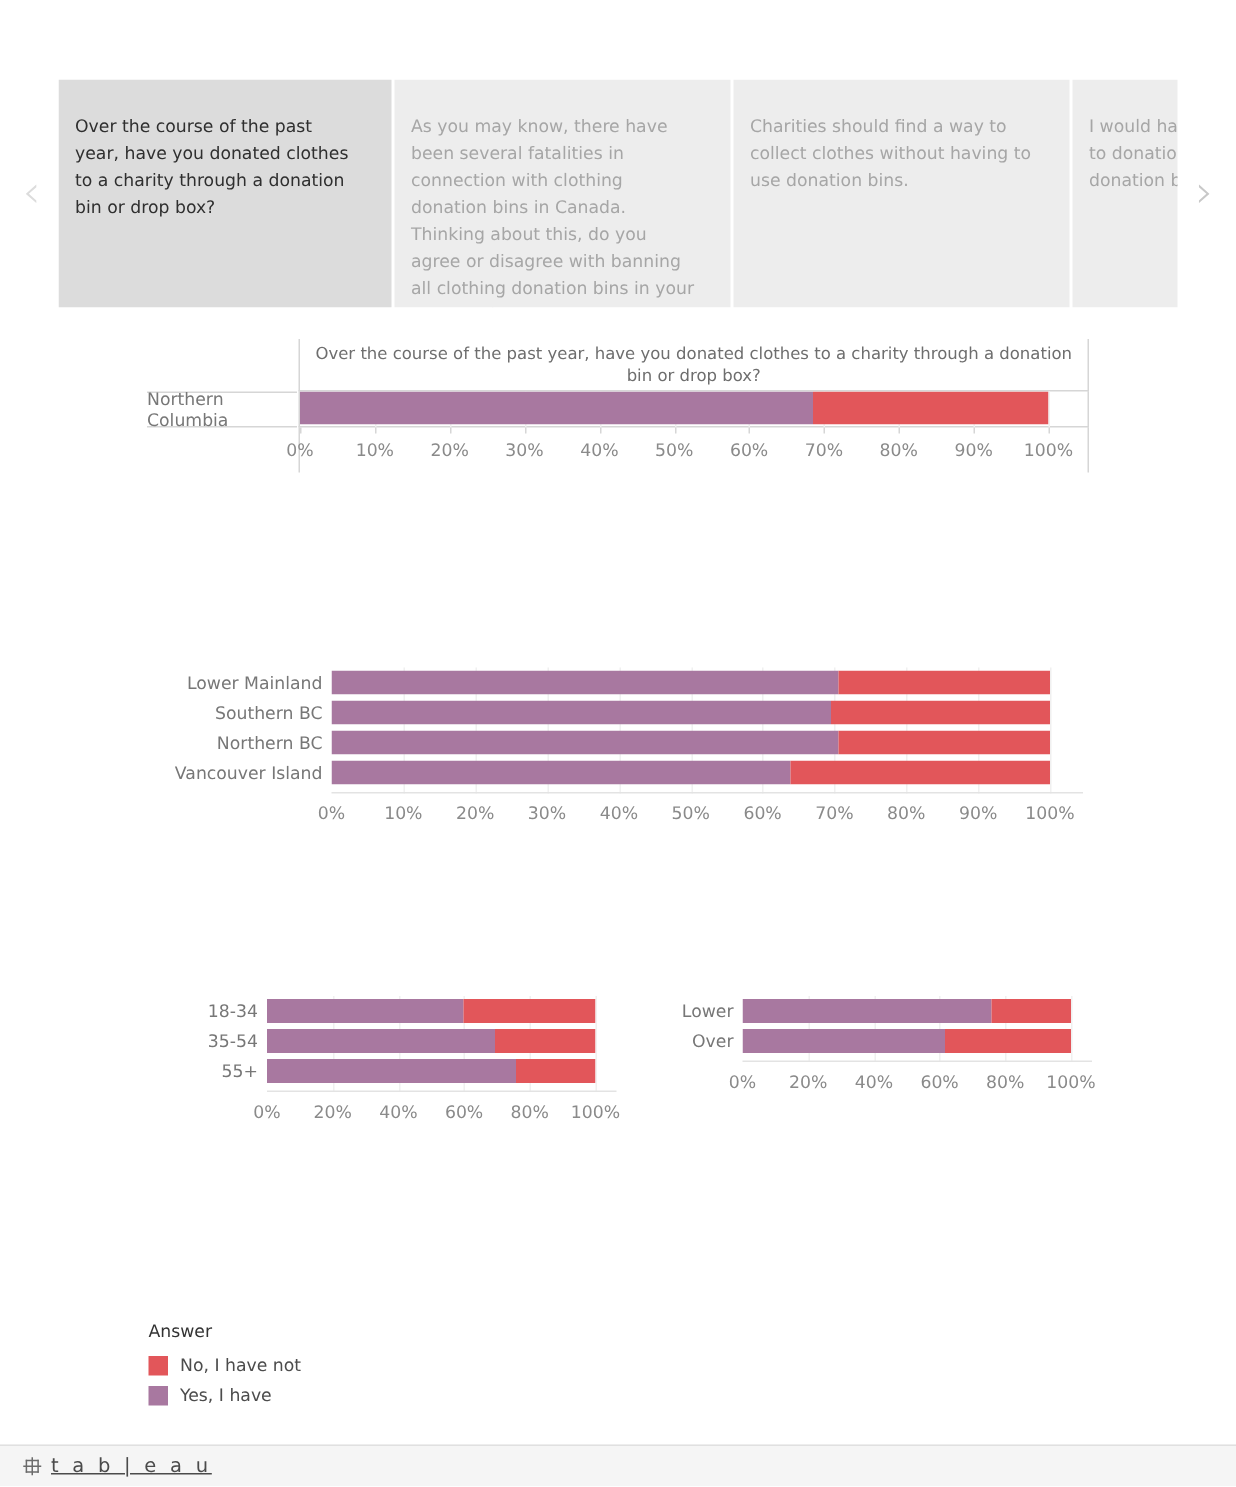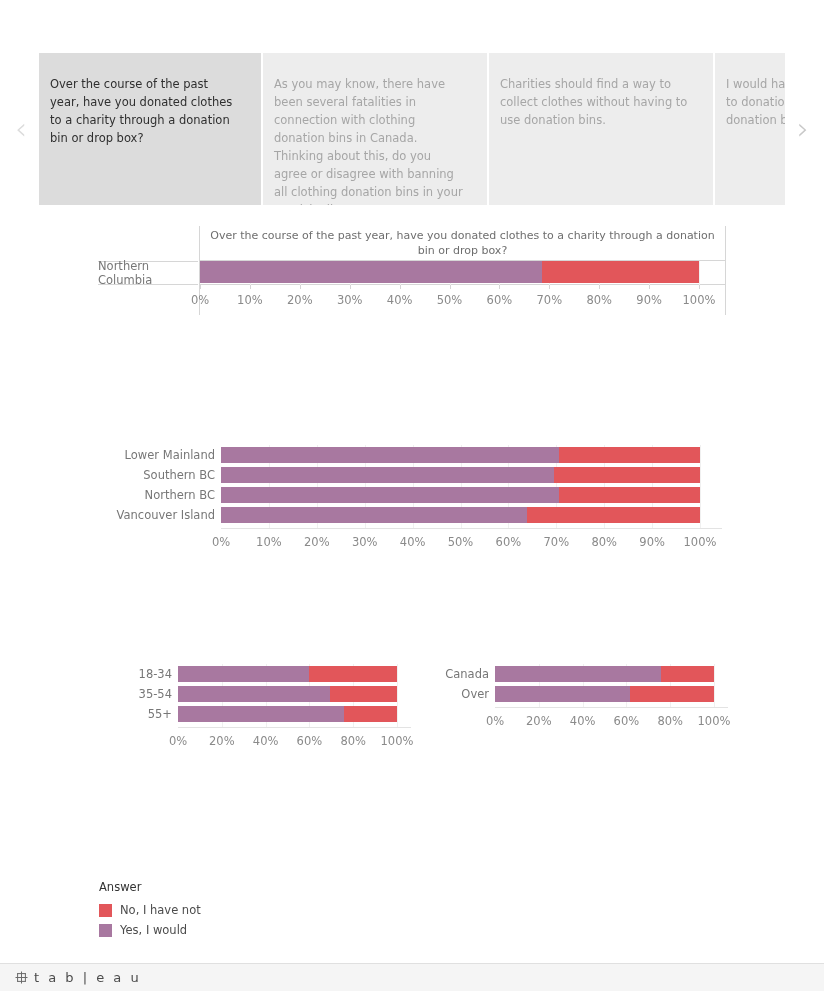--- a/index.html
+++ b/index.html
@@ -233,20 +233,21 @@
     display: flex;
     align-items: center;
     padding-left: 14px;
   }
   #tableau-mark {
     display: flex;
     font-size: 13px;
     color: #4b4b4b;
     letter-spacing: 2.5px;
     font-family: "DejaVu Sans", sans-serif;
+    text-decoration: underline;
   }
   #tableau-glyph {
     width: 15px;
     height: 15px;
     margin-right: 5px;
     position: relative;
   }
 </style>
 </head>
 <body>
@@ -412,21 +413,21 @@
       <div class="gridline" style="left: 670.2px; top: 664px; height: 44px;"></div>
       <div class="gridline" style="left: 714px; top: 664px; height: 44px;"></div>
       <div class="stackbar" style="left: 495px; top: 666px; width: 219px; height: 16px;">
         <div class="seg" style="background: rgb(168, 120, 160); width: 76%;"></div>
         <div class="seg" style="background: rgb(226, 86, 90); width: 24%;"></div>
       </div>
       <div class="stackbar" style="left: 495px; top: 686px; width: 219px; height: 16px;">
         <div class="seg" style="background: rgb(168, 120, 160); width: 61.5%;"></div>
         <div class="seg" style="background: rgb(226, 86, 90); width: 38.5%;"></div>
       </div>
-      <div class="catlabel" style="right: 335px; top: 674px;">Canada</div>
+      <div class="catlabel" style="right: 335px; top: 674px;">Lower</div>
       <div class="catlabel" style="right: 335px; top: 694px;">Over</div>
       <div class="baseline" style="left: 495px; top: 707px; width: 233px;"></div>
       <div class="axis" style="left: 495px; top: 714px; width: 219px;">
         <span class="tick" style="left: 0px;">0%</span>
         <span class="tick" style="left: 43.8px;">20%</span>
         <span class="tick" style="left: 87.6px;">40%</span>
         <span class="tick" style="left: 131.4px;">60%</span>
         <span class="tick" style="left: 175.2px;">80%</span>
         <span class="tick" style="left: 219px;">100%</span>
       </div>
@@ -434,21 +435,21 @@
 
   <div id="legend">
     <div id="legend-title">Answer</div>
     <div id="legend-rows">
         <div class="legend-row">
           <span class="legend-swatch" style="background: rgb(226, 86, 90);"></span>
           <span class="legend-label">No, I have not</span>
         </div>
         <div class="legend-row">
           <span class="legend-swatch" style="background: rgb(168, 120, 160);"></span>
-          <span class="legend-label">Yes, I would</span>
+          <span class="legend-label">Yes, I have</span>
         </div>
       </div>
   </div>
 
   <div id="footer">
     <div id="tableau-mark">
       <span id="tableau-glyph">
         <svg width="15" height="15" viewBox="0 0 15 15" aria-hidden="true">
           <g stroke="#6b6b6b" stroke-width="1" fill="none">
             <line x1="7.5" y1="1.5" x2="7.5" y2="13.5"></line>

